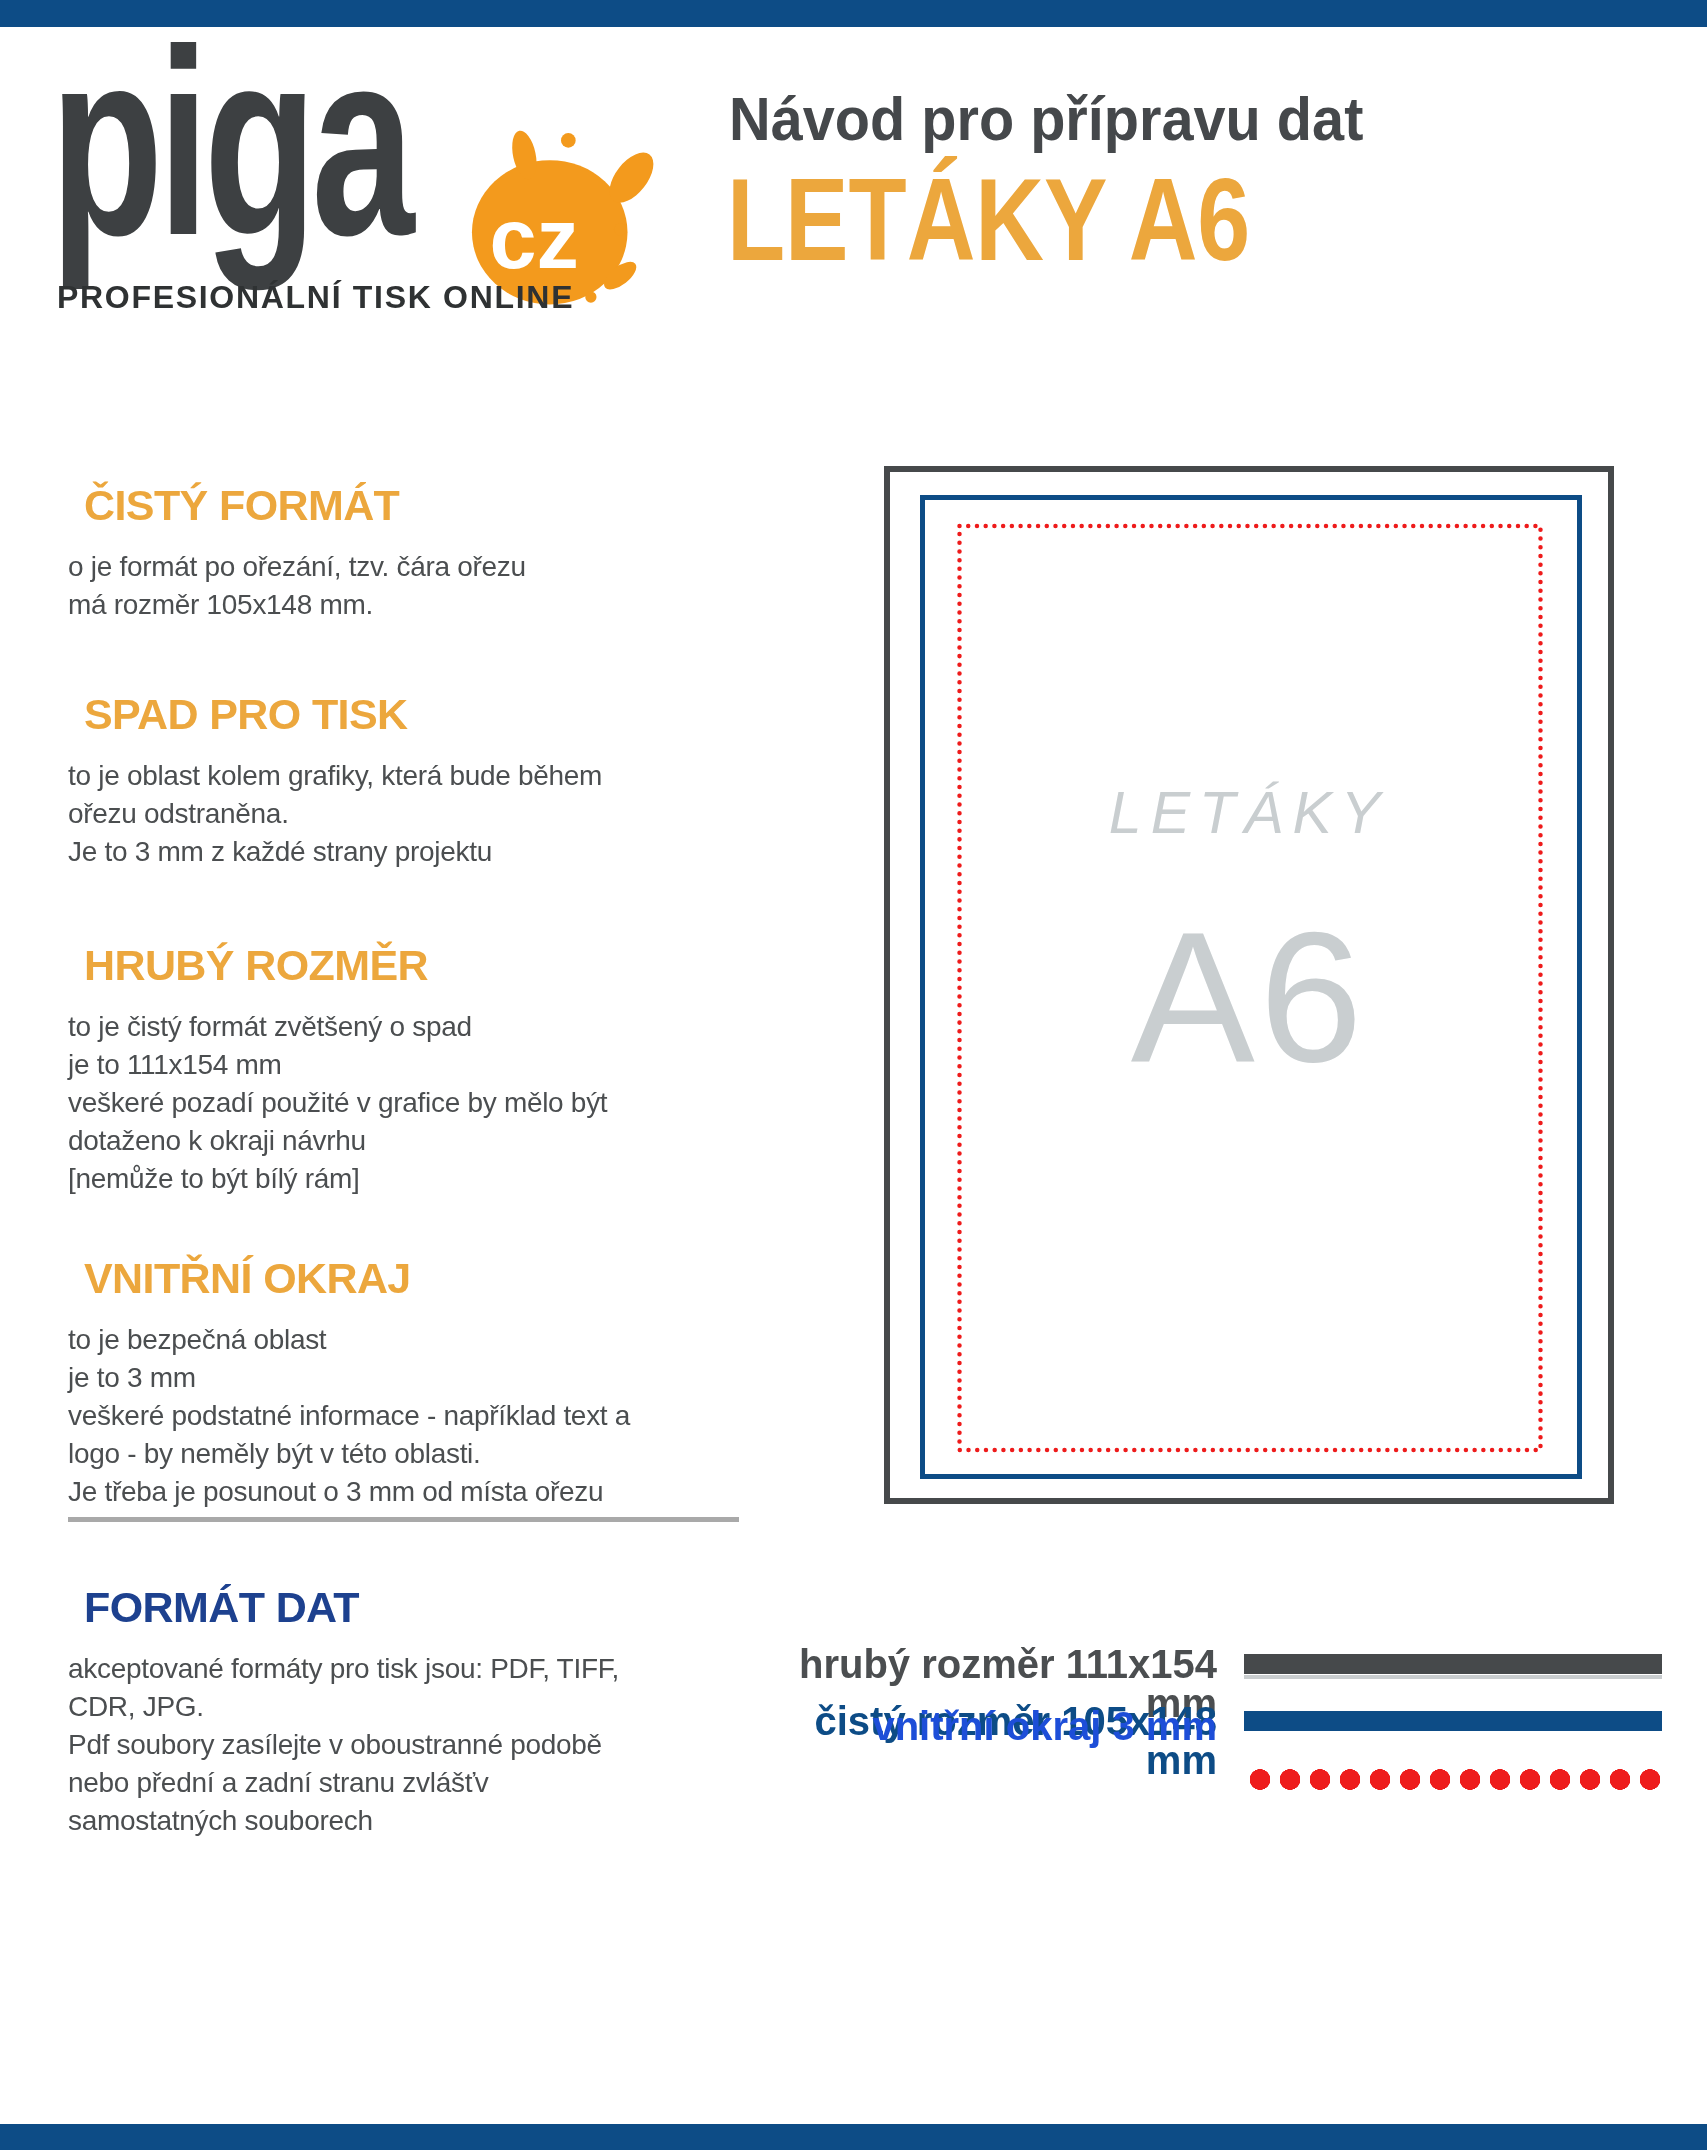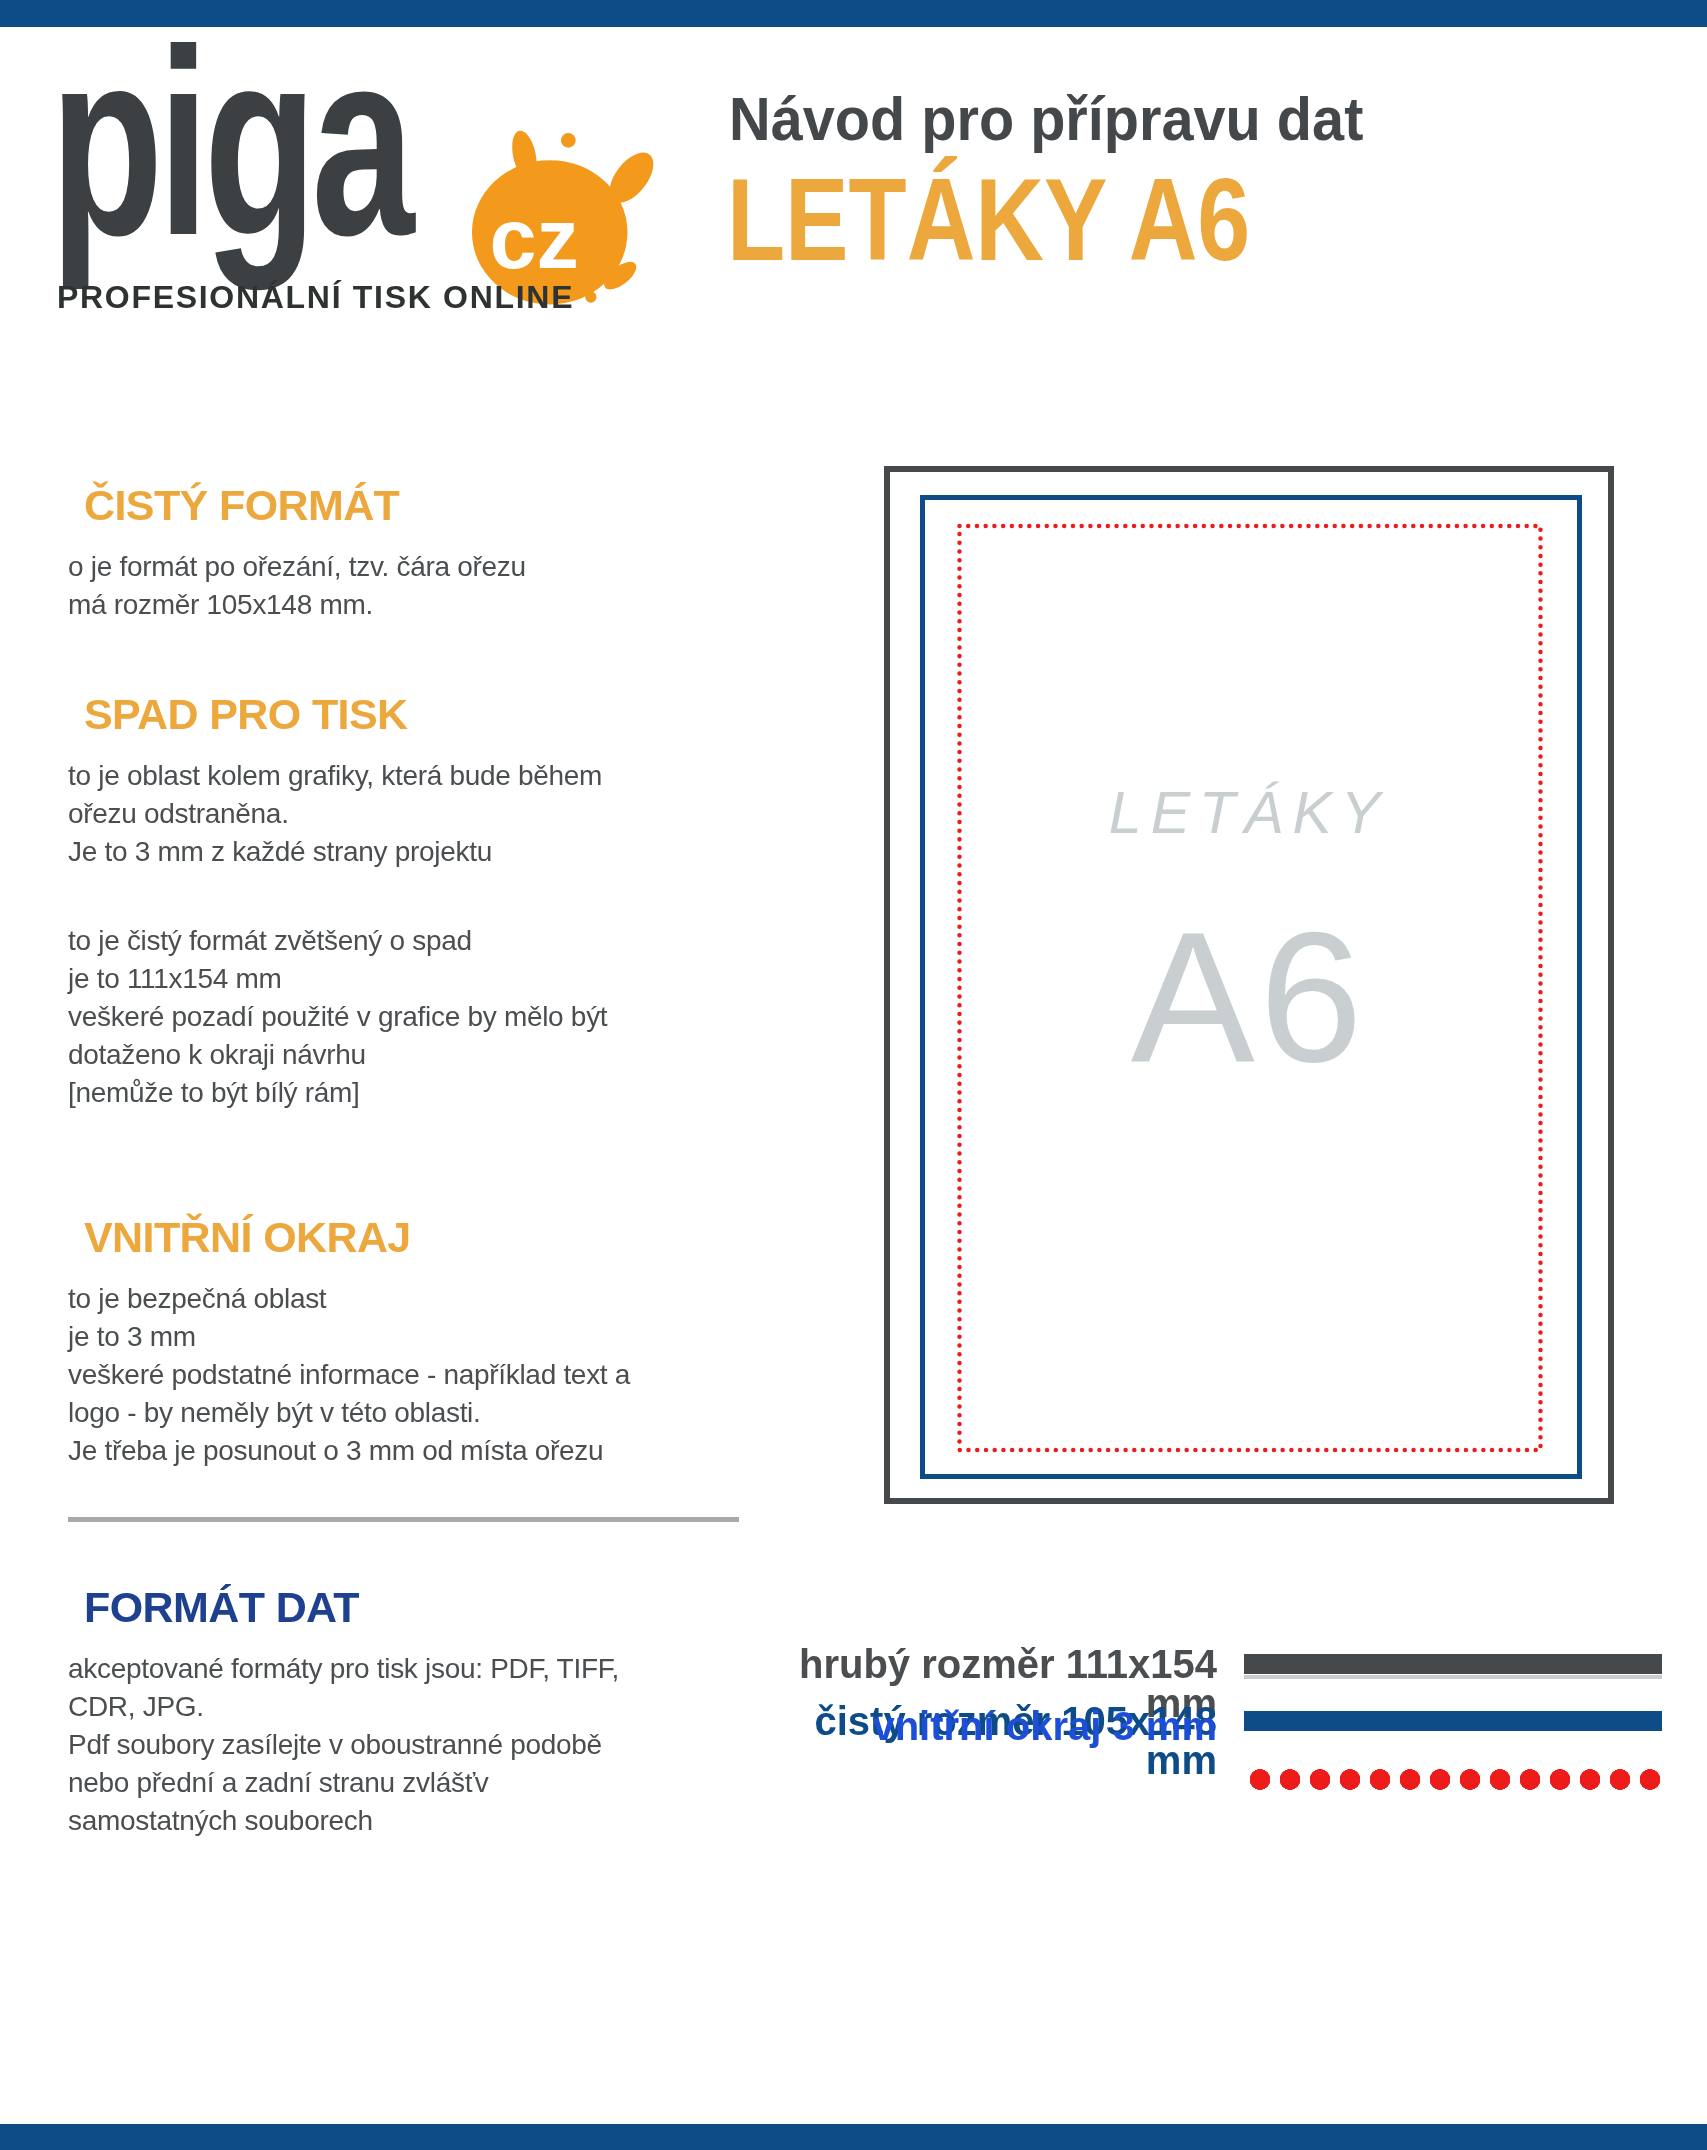--- a/index.html
+++ b/index.html
@@ -22,21 +22,21 @@
           font-size:62px;line-height:1.1;transform:scaleX(0.93);transform-origin:0 0;}
   .title2{position:absolute;left:727px;top:157px;color:#eca73d;font-weight:bold;
           font-size:116px;line-height:1.1;transform:scaleX(0.82);transform-origin:0 0;}
 
   
   .section{position:absolute;left:68px;width:761px;}
   .section h2{margin:16px;font-size:43px;line-height:54px;font-weight:bold;
               letter-spacing:-0.6px;color:#eca73d;}
   .section h2.navy{color:#1d418f;}
   .section p{margin:0;font-size:28px;line-height:38px;color:#4b4e50;letter-spacing:-0.3px;}
-  .s1{top:462px;} .s2{top:671px;} .s3{top:922px;} .s4{top:1194px;} .s5{top:1564px;}
+  .s1{top:462px;} .s2{top:671px;} .s3{top:922px;} .s4{top:1235px;} .s5{top:1564px;}
   .divider{position:absolute;left:68px;top:1517px;width:671px;height:4.5px;background:#a9a9a9;}
 
   
   .diagram{position:absolute;left:884px;top:466px;width:730px;height:1038px;
            border:6.2px solid #46494b;box-sizing:border-box;}
   .frame-trim{position:absolute;left:30px;top:22.5px;right:26.5px;bottom:19px;
               border:5px solid #0d4c86;box-sizing:border-box;}
   .frame-safe-svg{position:absolute;left:65px;top:49px;width:590px;height:934px;}
   .wm1{position:absolute;left:0;top:307px;width:100%;text-align:center;color:#c9ced0;
        font-size:59px;letter-spacing:9px;font-style:italic;}
@@ -89,20 +89,21 @@
   </div>
 
   <div class="section s2">
     <h2>SPAD PRO TISK</h2>
     <p>to je oblast kolem grafiky, která bude během</p>
     <p>ořezu odstraněna.</p>
     <p>Je to 3 mm z každé strany projektu</p>
   </div>
 
   <div class="section s3">
+    <h2>HRUBÝ ROZMĚR</h2>
     <p>to je čistý formát zvětšený o spad</p>
     <p>je to 111x154 mm</p>
     <p>veškeré pozadí použité v grafice by mělo být</p>
     <p>dotaženo k okraji návrhu</p>
     <p>[nemůže to být bílý rám]</p>
   </div>
 
   <div class="section s4">
     <h2>VNITŘNÍ OKRAJ</h2>
     <p>to je bezpečná oblast</p>

